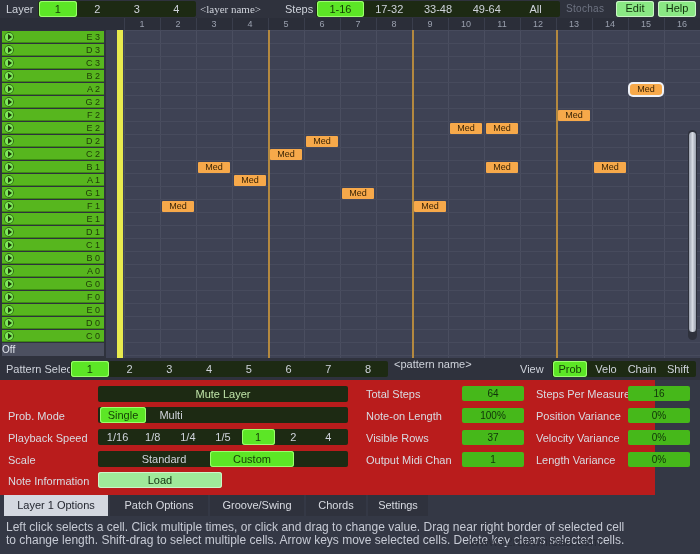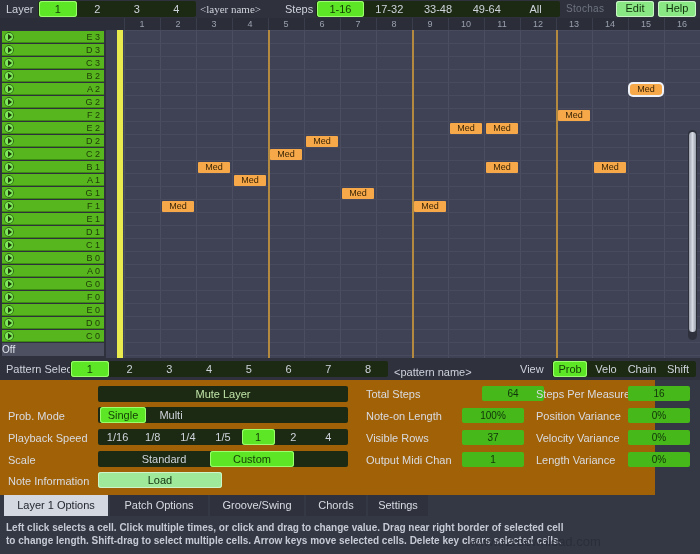--- a/index.html
+++ b/index.html
@@ -50,38 +50,38 @@
   .cell.sel{box-shadow:0 0 0 2px #eef1f7;border-radius:3px;}
   .vscroll{position:absolute;right:3px;top:100px;width:9px;height:210px;background:#2e313c;border-radius:5px;cursor:pointer;}
   .vscroll i{position:absolute;left:1px;top:2px;width:7px;height:200px;border-radius:4px;
              background:linear-gradient(90deg,#9aa0ad,#d7dbe3,#9aa0ad);display:block;}
 
   
   .patbar{position:absolute;left:0;top:358px;width:700px;height:22px;background:#2f323d;}
   .pseg{position:absolute;top:3px;height:16px;background:#1d2a13;border-radius:2px;}
 
   
-  .panel{position:absolute;left:0;top:380px;width:655px;height:115px;background:#a16207;}
+  .panel{position:absolute;left:0;top:380px;width:655px;height:115px;background:#b91c1c;}
   .plabel{position:absolute;font-size:11px;color:#d8dbe2;white-space:nowrap;}
   .dkstrip{position:absolute;height:16px;background:#1d2a13;border-radius:2px;}
   .mute{position:absolute;height:16px;line-height:16px;text-align:center;font-size:11px;
         background:#1d2a13;color:#bfe4a8;border-radius:2px;cursor:pointer;}
   .val{position:absolute;height:15px;line-height:15px;text-align:center;font-size:10px;
        background:#46b81a;color:#10330a;border-radius:2px;cursor:pointer;}
   .lsbtn{position:absolute;height:16px;line-height:16px;text-align:center;font-size:11px;
          background:#9fe99a;color:#0f300c;border-radius:3px;box-shadow:inset 0 0 0 1px #cdf5c9;cursor:pointer;}
 
   
   .tabs{position:absolute;left:0;top:495px;width:700px;height:22px;}
   .tab{position:absolute;top:0;height:21px;line-height:21px;text-align:center;font-size:11px;
        background:#2f323d;color:#d8dbe2;cursor:pointer;}
   .tab.active{background:#d4d8e0;color:#23262f;}
 
   
-  .help{position:absolute;left:6px;top:521px;width:640px;font-size:10px;color:#c6cad4;line-height:13px;font-weight:bold;}
+  .help{position:absolute;left:6px;top:521px;width:640px;font-size:12px;color:#c6cad4;line-height:13px;}
   .wm{position:absolute;left:462px;top:528px;font-size:20px;color:#11131a;opacity:.85;
       font-family:"Liberation Serif", serif;letter-spacing:-1px;white-space:nowrap;}
   .wm2{position:absolute;left:470px;top:534px;font-size:13px;color:#2a2d38;opacity:.9;
       font-family:"Liberation Sans", sans-serif;white-space:nowrap;}
 </style>
 </head>
 <body>
 
 <div class="app">
 
@@ -314,21 +314,21 @@
         </div>
     </div>
     <div class="vscroll">
         <i></i>
       </div>
   </div>
 
   <div class="patbar">
     <div class="tb-label" style="left:6px;top:5px;">Pattern Select</div>
     <div class="pseg" style="left:70px;width:318px;"></div>
-    <div class="tb-label" style="left:394px;top:8px;">&lt;pattern name&gt;</div>
+    <div class="tb-label" style="left:394px;top:0;">&lt;pattern name&gt;</div>
     <div class="tb-label" style="left:520px;top:5px;">View</div>
     <div class="pseg" style="left:552px;width:144px;"></div>
     <div id="pattern-btns">
         <div class="segbtn on" style="left:71px;top:3px;width:37.75px;">1</div>
         <div class="segbtn" style="left:110.75px;top:3px;width:37.75px;">2</div>
         <div class="segbtn" style="left:150.5px;top:3px;width:37.75px;">3</div>
         <div class="segbtn" style="left:190.25px;top:3px;width:37.75px;">4</div>
         <div class="segbtn" style="left:230px;top:3px;width:37.75px;">5</div>
         <div class="segbtn" style="left:269.75px;top:3px;width:37.75px;">6</div>
         <div class="segbtn" style="left:309.5px;top:3px;width:37.75px;">7</div>
@@ -369,21 +369,21 @@
     <div id="scale-btns">
         <div class="segbtn" style="left:122px;top:71px;width:84px;">Standard</div>
         <div class="segbtn on" style="left:210px;top:71px;width:84px;">Custom</div>
       </div>
 
     <div class="plabel" style="left:8px;top:95px;">Note Information</div>
     <div class="lsbtn" style="left:98px;top:92px;width:124px;">Load</div>
 
     <div id="fields-left">
         <div class="plabel" style="left:366px;top:8px;">Total Steps</div>
-        <div class="val" style="left:462px;top:6px;width:62px;margin-left:20px;">64</div>
+        <div class="val" style="left:462px;top:6px;width:62px;">64</div>
         <div class="plabel" style="left:366px;top:30px;">Note-on Length</div>
         <div class="val" style="left:462px;top:28px;width:62px;">100%</div>
         <div class="plabel" style="left:366px;top:52px;">Visible Rows</div>
         <div class="val" style="left:462px;top:50px;width:62px;">37</div>
         <div class="plabel" style="left:366px;top:74px;">Output Midi Chan</div>
         <div class="val" style="left:462px;top:72px;width:62px;">1</div>
       </div>
     <div id="fields-right">
         <div class="plabel" style="left:536px;top:8px;">Steps Per Measure</div>
         <div class="val" style="left:628px;top:6px;width:62px;">16</div>

